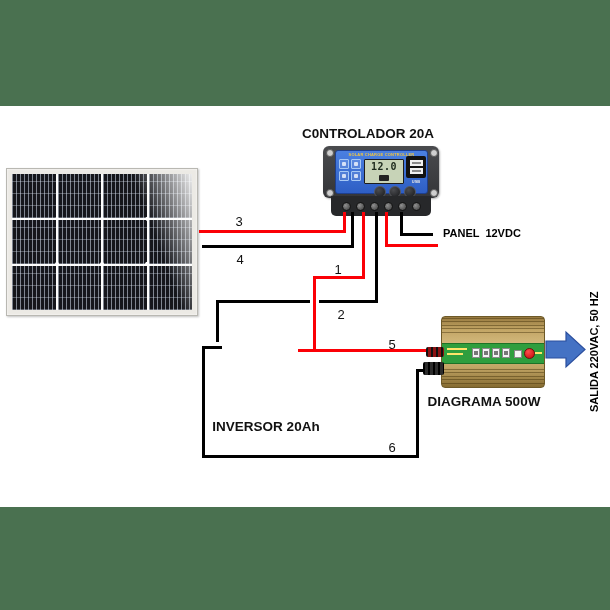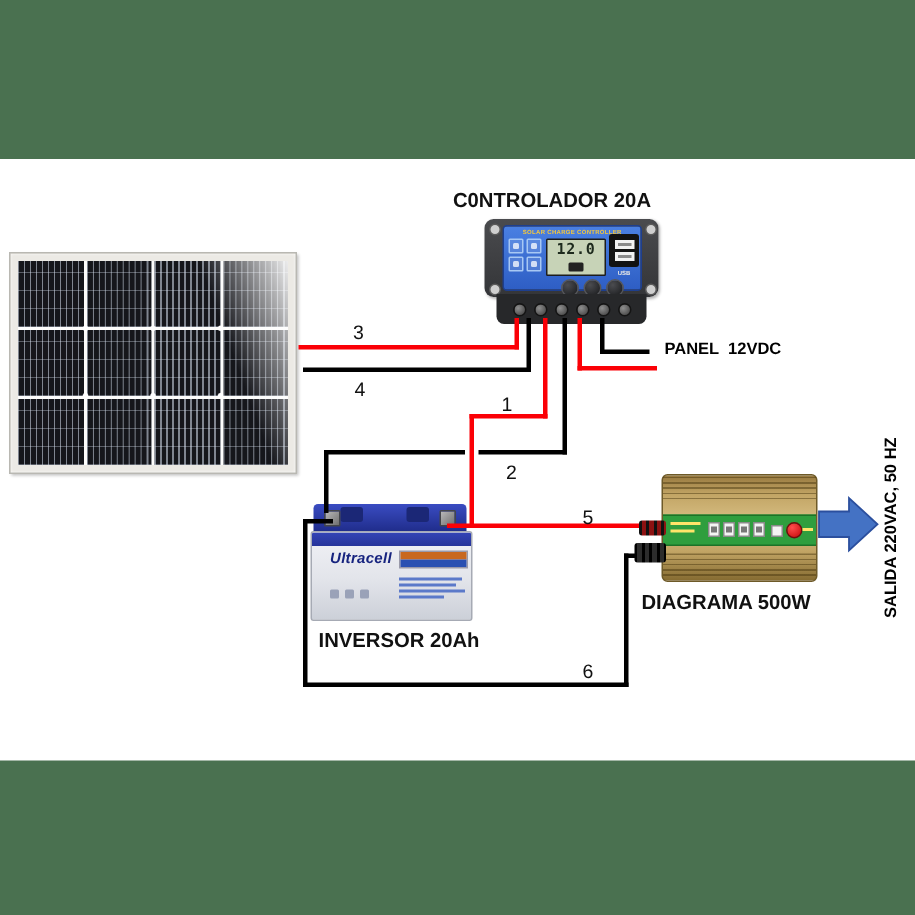--- a/index.html
+++ b/index.html
@@ -157,43 +157,20 @@
     <div class="ctl-term">
       <div class="term-dot"></div>
         <div class="term-dot"></div>
         <div class="term-dot"></div>
       <div class="term-dot"></div>
         <div class="term-dot"></div>
         <div class="term-dot"></div>
     </div>
   </div>
 
-  <div class="batt">
-    <div class="batt-top">
-      <div class="batt-vent" style="left:18px"></div>
-      <div class="batt-vent" style="left:62px"></div>
-    </div>
-    <div class="bolt" style="left:11px;top:9px"></div>
-    <div class="bolt" style="left:88px;top:9px"></div>
-    <div class="batt-body">
-      <div class="batt-strip"></div>
-      <div class="batt-brand">Ultracell</div>
-      <div class="batt-chip">
-        <div class="batt-chip-top"></div>
-          <div class="batt-chip-bot"></div>
-      </div>
-      <div class="batt-line" style="left:58px;top:30px;width:42px"></div>
-      <div class="batt-line" style="left:58px;top:34px;width:38px"></div>
-      <div class="batt-line" style="left:58px;top:38px;width:44px"></div>
-      <div class="batt-line" style="left:58px;top:42px;width:30px"></div>
-      <div class="batt-cert" style="left:12px;top:38px"></div>
-      <div class="batt-cert" style="left:22px;top:38px"></div>
-      <div class="batt-cert" style="left:32px;top:38px"></div>
-    </div>
-  </div>
 
   <div class="inv">
     <div class="inv-body"></div>
     <div class="inv-fins" style="top:2px"></div>
     <div class="inv-fins" style="bottom:2px"></div>
     <div class="inv-band">
       <div class="inv-ytext" style="left:5px;top:4px;width:20px"></div>
       <div class="inv-ytext" style="left:5px;top:9px;width:16px"></div>
       <div class="inv-box" style="left:30px"></div>
       <div class="inv-box" style="left:40px"></div>

